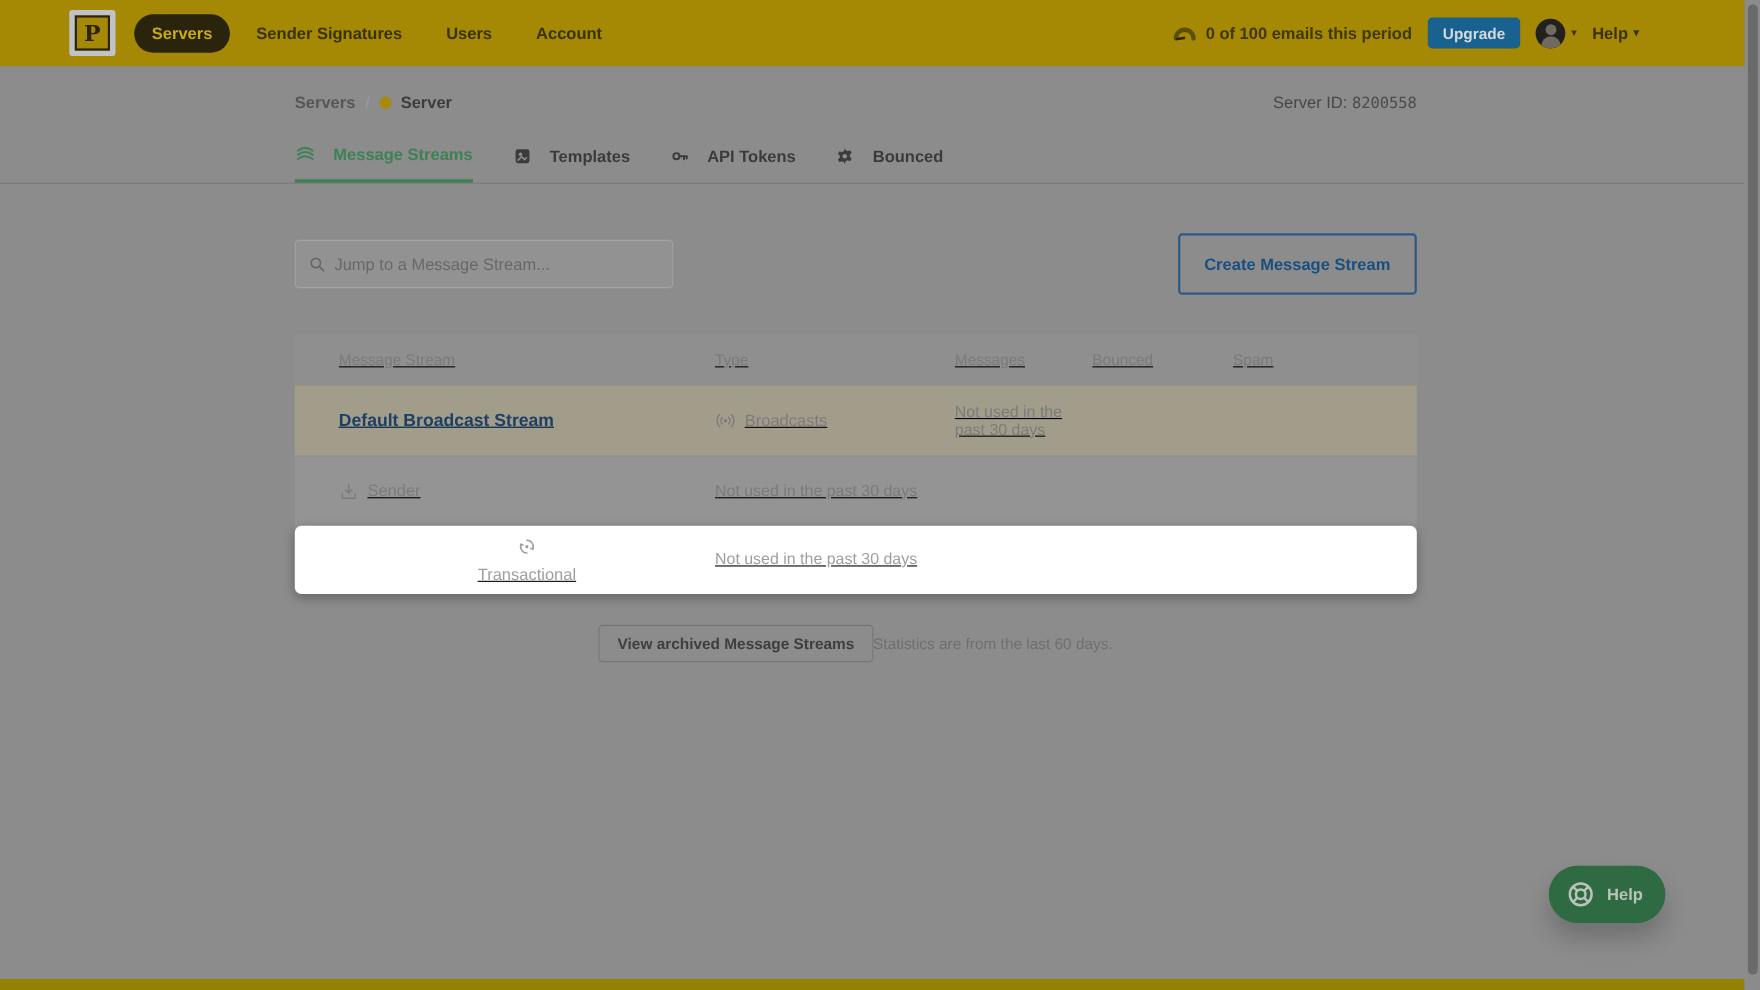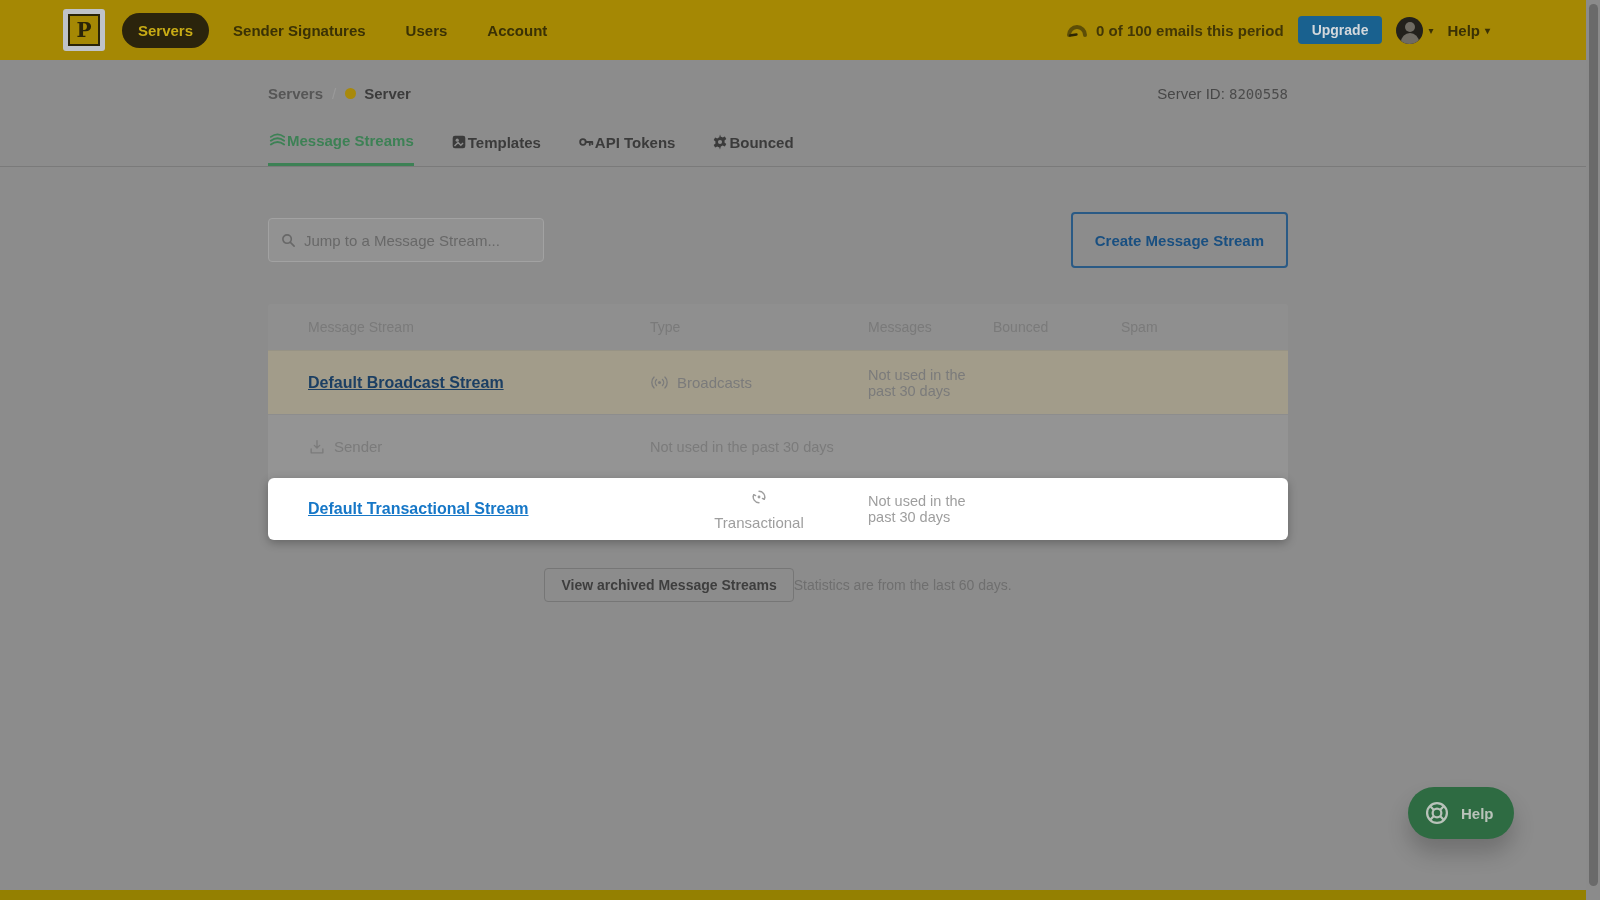--- a/index.html
+++ b/index.html
@@ -36,37 +36,37 @@
   .crumb-row { margin-top:20px; height:26px; display:flex; align-items:center; justify-content:space-between; }
   .crumbs { display:flex; align-items:center; gap:9px; font-size:15px; }
   .crumb-link { color:#565656; font-weight:700; cursor:pointer; }
   .crumb-sep { color:#9a9a9a; }
   .crumb-dot { width:11px; height:11px; border-radius:50%; background:#a8890b; display:inline-block; }
   .crumb-current { color:#3c3c3c; font-weight:700; display:flex; align-items:center; gap:8px; }
   .server-id { font-size:15px; color:#474747; }
   .server-id .num { font-family:"DejaVu Sans Mono", monospace; font-size:14px; color:#4c4c4c; }
 
   .tabbar { margin-top:24px; height:36px; display:flex; gap:36px; }
-  .tab { display:flex; align-items:center; gap:0; font-size:15px; font-weight:700; color:#3b3b3b;
+  .tab { display:flex; align-items:center; gap:16px; font-size:15px; font-weight:700; color:#3b3b3b;
          padding-bottom:12px; cursor:pointer; }
   .tab.active { color:#3d8155; border-bottom:3px solid #3d8155; }
   .tab svg { display:block; }
   .full-divider { position:absolute; left:0; top:166px; width:1586px; height:1px; background:rgba(60,60,60,0.22); }
 
   .toolbar { margin-top:52px; height:44px; display:flex; align-items:center; justify-content:space-between; }
-  .search-box { width:276px; height:44px; background:#929292; border:1px solid #a2a2a2; border-radius:4px;
+  .search-box { width:344px; height:44px; background:#929292; border:1px solid #a2a2a2; border-radius:4px;
                 display:flex; align-items:center; padding:0 12px; gap:8px; }
   .search-box input { flex:1; border:none; outline:none; background:transparent; font-size:15px;
                       font-family:"Liberation Sans", sans-serif; color:#4a4a4a; }
   .search-box input::placeholder { color:#686868; opacity:1; }
   .create-btn { height:56px; padding:0 22px; background:transparent; border:2px solid #2a5a85; border-radius:4px;
                 color:#194f80; font-size:15px; font-weight:700; font-family:"Liberation Sans", sans-serif; cursor:pointer; }
 
   
-  .table { margin-top:42px; background:#949494; border-radius:4px; }
+  .table { margin-top:42px; background:#949494; border-radius:4px;text-decoration:underline; }
   .t-grid { display:grid; grid-template-columns:342px 218px 125px 128px 1fr; align-items:center; padding:0 40px; }
   .t-head { height:46px; background:#8f8f8f; border-radius:4px 4px 0 0; }
   .t-head .th { font-size:14px; color:#7a7a7a; }
   .t-row { height:64px; border-top:1px solid rgba(120,120,120,0.25); }
   .t-row.tint { background:#a29c8a; }
   .t-row.spotlight { background:#ffffff; height:62px; border-radius:6px; border-top:none;
                      box-shadow:0 3px 10px rgba(0,0,0,0.28); }
   .stream-link { font-size:16px; font-weight:700; text-decoration:underline; color:#1c3f63; cursor:pointer; }
   .t-row.spotlight .stream-link { color:#1677c7; }
   .type-cell { display:flex; align-items:center; gap:8px; font-size:15px; color:#7b7b7b; }
@@ -220,21 +220,20 @@
               <path d="M10 3v8M7 8.2l3 3 3-3" fill="none" stroke="#7b7b7b" stroke-width="1.5" stroke-linecap="round" stroke-linejoin="round"></path>
             </svg>
           <span>Sender</span>
         </div>
         <div class="status-cell">Not used in the past 30 days</div>
         <div></div>
           <div></div>
       </div>
 
       <div class="t-grid t-row spotlight">
-        <div><span class="stream-link">Default Transactional Stream</span></div>
         <div class="type-cell">
           <svg width="18" height="18" viewBox="0 0 20 20">
               <circle cx="10" cy="10" r="1.6" fill="#9e9e9e"></circle>
               <path d="M10 3.6a6.4 6.4 0 0 1 5.9 8.9M10 16.4a6.4 6.4 0 0 1-5.9-8.9" fill="none" stroke="#9e9e9e" stroke-width="1.5" stroke-linecap="round"></path>
               <path d="M16.3 10.3l-.5 2.3-2.1-1M3.7 9.7l.5-2.3 2.1 1" fill="none" stroke="#9e9e9e" stroke-width="1.4" stroke-linecap="round" stroke-linejoin="round"></path>
             </svg>
           <span>Transactional</span>
         </div>
         <div class="status-cell">Not used in the past 30 days</div>
         <div></div>

